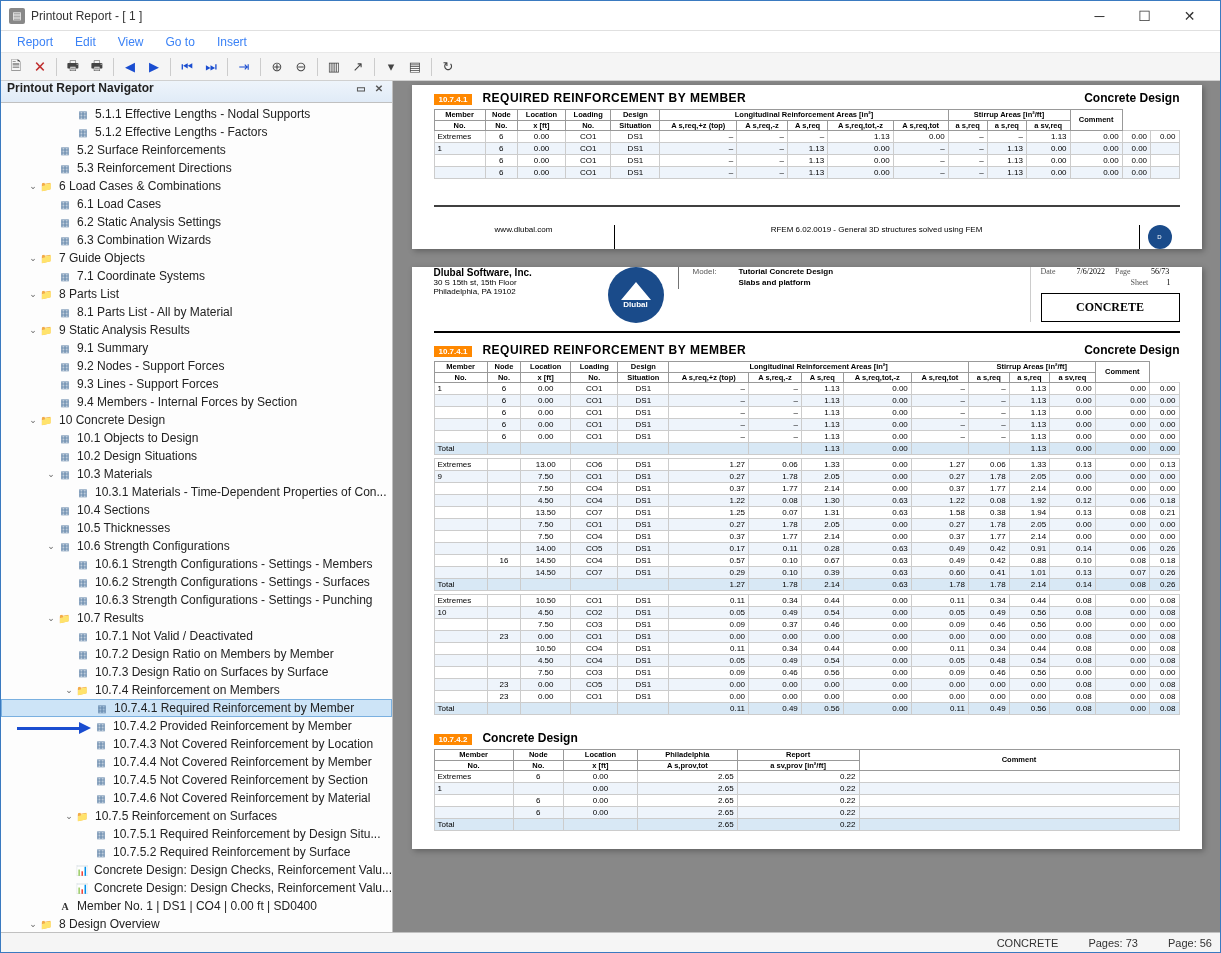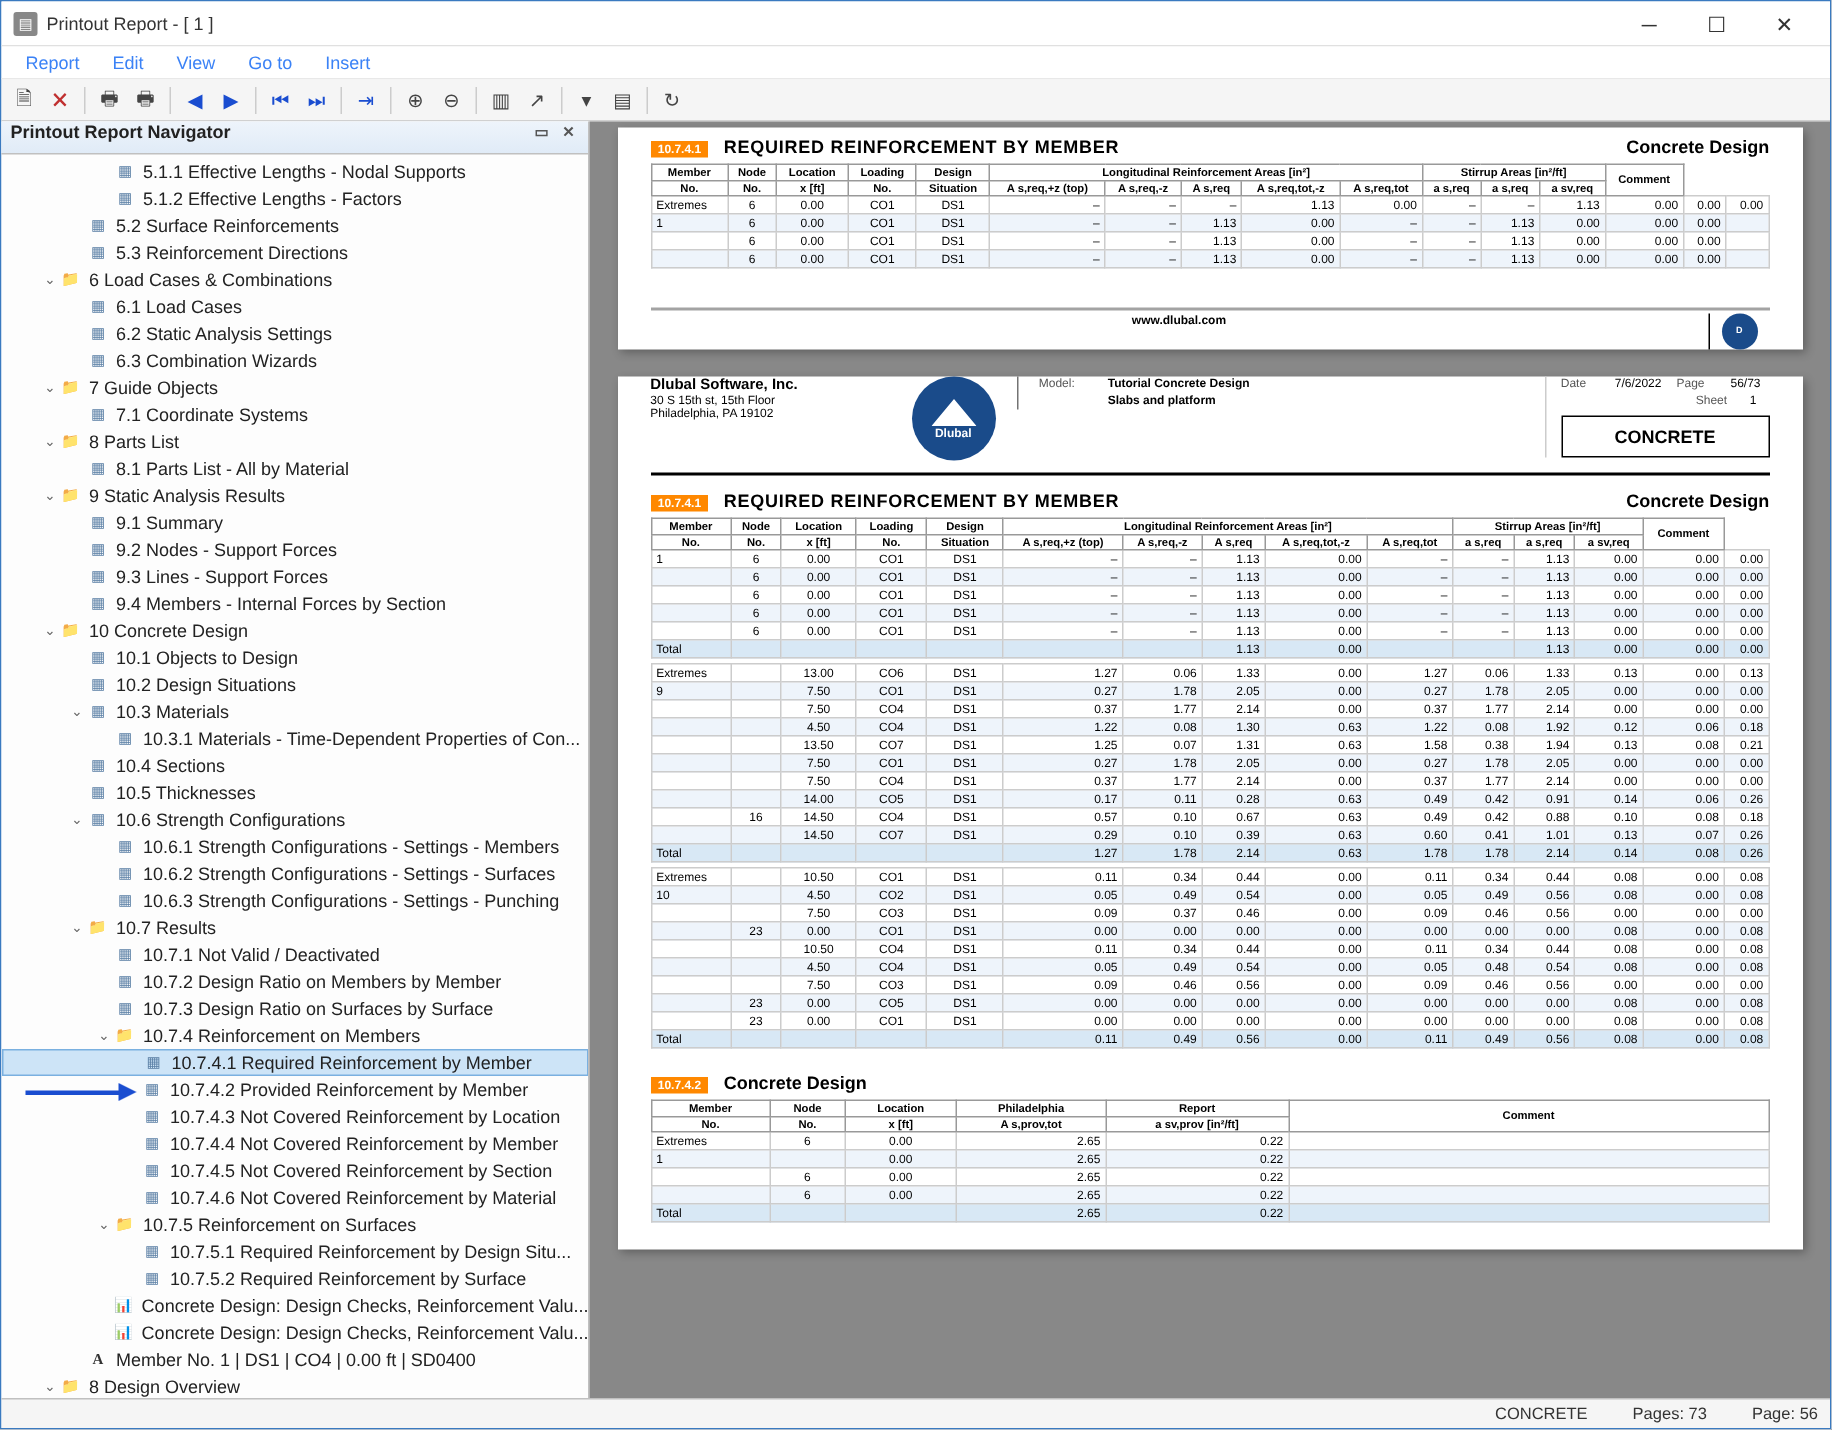--- a/index.html
+++ b/index.html
@@ -37,33 +37,33 @@
 .sect-right{float:right;font-size:12px;font-weight:bold;color:#000;}
 .sect-head{display:flex;align-items:baseline;margin-bottom:4px;}
 .sect-head .sl{flex:1;}
 table.rtable{border-collapse:collapse;width:100%;font-size:8px;color:#000;}
 table.rtable th{border:1px solid #999;background:#fff;font-weight:bold;padding:1px 3px;text-align:center;line-height:1.0;font-size:7.5px;}
 table.rtable td{border:1px solid #ccc;padding:0 3px;text-align:right;height:11px;line-height:11px;font-size:8px;}
 table.rtable td.l{text-align:left;}
 table.rtable td.c{text-align:center;}
 table.rtable tr.alt td{background:#eef4fb;}
 table.rtable tr.total td{background:#d8e8f5;}
-.page-footer{border-top:2px solid #a3a3a3;margin:8px 22px 18px 22px;display:flex;font-size:8px;padding-top:2px;font-weight:bold;}
+.page-footer{border-top:2px solid #404040;margin:8px 22px 18px 22px;display:flex;font-size:8px;padding-top:18px;}
 .page-footer .fseg{flex:1;text-align:center;border-right:1px solid #000;padding:0 4px;}
 .page-footer .fseg:last-child{border-right:none;flex:0 0 40px;}
 .page-footer .logo{width:24px;height:24px;border-radius:50%;background:#1a4b8a;color:#fff;display:inline-flex;align-items:center;justify-content:center;font-size:6px;}
 .page-header{margin:18px 22px 10px 22px;display:flex;gap:14px;align-items:flex-start;border-bottom:2px solid #000;padding-bottom:8px;}
 .page-header .company{flex:0 0 160px;font-size:8px;color:#000;}
 .page-header .company b{font-size:10px;}
 .page-header .biglogo{width:56px;height:56px;border-radius:50%;background:#1a4b8a;color:#fff;display:flex;flex-direction:column;align-items:center;justify-content:center;font-size:8px;font-weight:bold;}
 .page-header .model{flex:1;font-size:8px;border-left:1px solid #737373;padding-left:14px;}
 .page-header .model .mrow{display:flex;margin-bottom:2px;}
 .page-header .model .mlbl{width:46px;color:#555;}
 .page-header .model .mval{font-weight:bold;}
-.page-header .meta{flex:0 0 150px;font-size:8px;border-left:1px solid #ccc;padding-left:10px;}
+.page-header .meta{flex:0 0 150px;font-size:8px;border-left:1px solid #ccc;padding-left:10px;font-family:Liberation Serif, serif;}
 .page-header .meta .mrow{display:flex;margin-bottom:2px;}
 .page-header .meta .mlbl{width:36px;color:#555;}
 .page-header .concrete-box{border:1px solid #000;text-align:center;font-weight:bold;font-size:12px;padding:6px 0;margin-top:6px;}
 .statusbar{height:20px;border-top:1px solid #c0c0c0;background:#f5f5f5;display:flex;align-items:center;font-size:11px;color:#333;padding:0 8px;gap:30px;justify-content:flex-end;}
 .arrow-pointer{position:absolute;width:70px;height:3px;background:#1a4dd0;top:702px;left:16px;z-index:5;}
 .arrow-pointer::after{content:"";position:absolute;right:-10px;top:-5px;border:6px solid transparent;border-left:12px solid #1a4dd0;}
 </style>
 </head>
 <body>
 
@@ -464,20 +464,21 @@
                   <td>0.00</td>
                   <td>0.00</td>
                   <td>0.00</td>
                   <td></td>
                 </tr>
               </tbody>
             </table>
         </div>
         <div class="page-footer">
           <div class="fseg">www.dlubal.com</div>
+          <div class="fseg" style="flex:3">RFEM 6.02.0019 - General 3D structures solved using FEM</div>
           <div class="fseg"><span class="logo">D</span></div>
         </div>
       </div>
 
       <div class="page">
         <div class="page-header">
           <div class="company">
             <b>Dlubal Software, Inc.</b><br>
             <span>30 S 15th st, 15th Floor</span><br>
             <span>Philadelphia, PA 19102</span>

